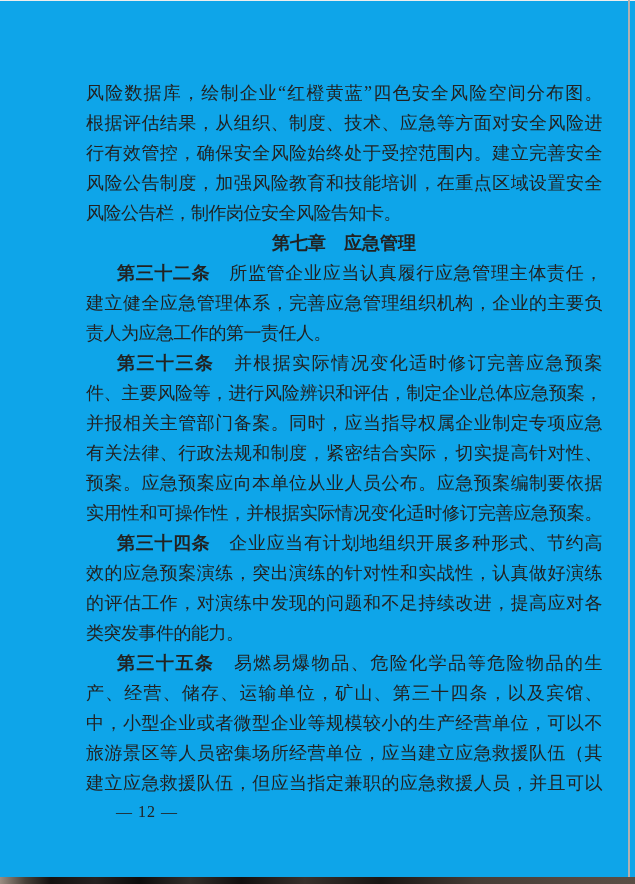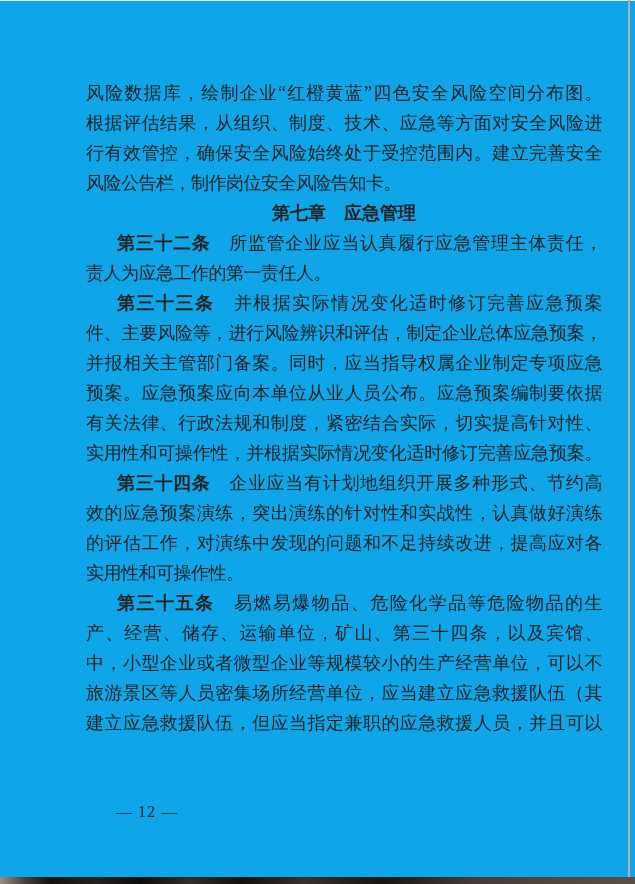--- a/index.html
+++ b/index.html
@@ -85,34 +85,36 @@
 </style>
 </head>
 <body>
 
 <div class="page">
   <div class="scan-top"></div>
   <div class="text-block" id="text-block">
       <div class="line jl"><span class="seg">风险数据库，绘制企业“红橙黄蓝”四色安全风险空间分布图。</span></div>
       <div class="line jl"><span class="seg">根据评估结果，从组织、制度、技术、应急等方面对安全风险进</span></div>
       <div class="line jl"><span class="seg">行有效管控，确保安全风险始终处于受控范围内。建立完善安全</span></div>
+      <div class="line jl"><span class="seg">风险公告制度，加强风险教育和技能培训，在重点区域设置安全</span></div>
       <div class="line"><span class="seg">风险公告栏，制作岗位安全风险告知卡。</span></div>
       <div class="line heading"><span class="seg bold">第七章　应急管理</span></div>
       <div class="line indent jl"><span class="seg bold">第三十二条</span><span class="seg">　所监管企业应当认真履行应急管理主体责任，</span></div>
+      <div class="line jl"><span class="seg">建立健全应急管理体系，完善应急管理组织机构，企业的主要负</span></div>
       <div class="line"><span class="seg">责人为应急工作的第一责任人。</span></div>
       <div class="line indent jl"><span class="seg bold">第三十三条</span><span class="seg">　并根据实际情况变化适时修订完善应急预案</span></div>
       <div class="line jl"><span class="seg">件、主要风险等，进行风险辨识和评估，制定企业总体应急预案，</span></div>
       <div class="line jl"><span class="seg">并报相关主管部门备案。同时，应当指导权属企业制定专项应急</span></div>
+      <div class="line jl"><span class="seg">有关法律、行政法规和制度，紧密结合实际，切实提高针对性、</span></div>
       <div class="line jl"><span class="seg">预案。应急预案应向本单位从业人员公布。应急预案编制要依据</span></div>
-      <div class="line jl"><span class="seg">有关法律、行政法规和制度，紧密结合实际，切实提高针对性、</span></div>
       <div class="line jl"><span class="seg">实用性和可操作性，并根据实际情况变化适时修订完善应急预案。</span></div>
       <div class="line indent jl"><span class="seg bold">第三十四条</span><span class="seg">　企业应当有计划地组织开展多种形式、节约高</span></div>
       <div class="line jl"><span class="seg">效的应急预案演练，突出演练的针对性和实战性，认真做好演练</span></div>
       <div class="line jl"><span class="seg">的评估工作，对演练中发现的问题和不足持续改进，提高应对各</span></div>
-      <div class="line"><span class="seg">实用性和可操作性。</span></div>
+      <div class="line"><span class="seg">类突发事件的能力。</span></div>
       <div class="line indent jl"><span class="seg bold">第三十五条</span><span class="seg">　易燃易爆物品、危险化学品等危险物品的生</span></div>
       <div class="line jl"><span class="seg">产、经营、储存、运输单位，矿山、第三十四条，以及宾馆、</span></div>
       <div class="line jl"><span class="seg">中，小型企业或者微型企业等规模较小的生产经营单位，可以不</span></div>
       <div class="line jl"><span class="seg">旅游景区等人员密集场所经营单位，应当建立应急救援队伍（其</span></div>
       <div class="line jl"><span class="seg">建立应急救援队伍，但应当指定兼职的应急救援人员，并且可以</span></div>
     </div>
   <div class="page-number">— 12 —</div>
   <div class="scan-line-right"></div>
   <div class="scan-band-bottom"></div>
 </div>

